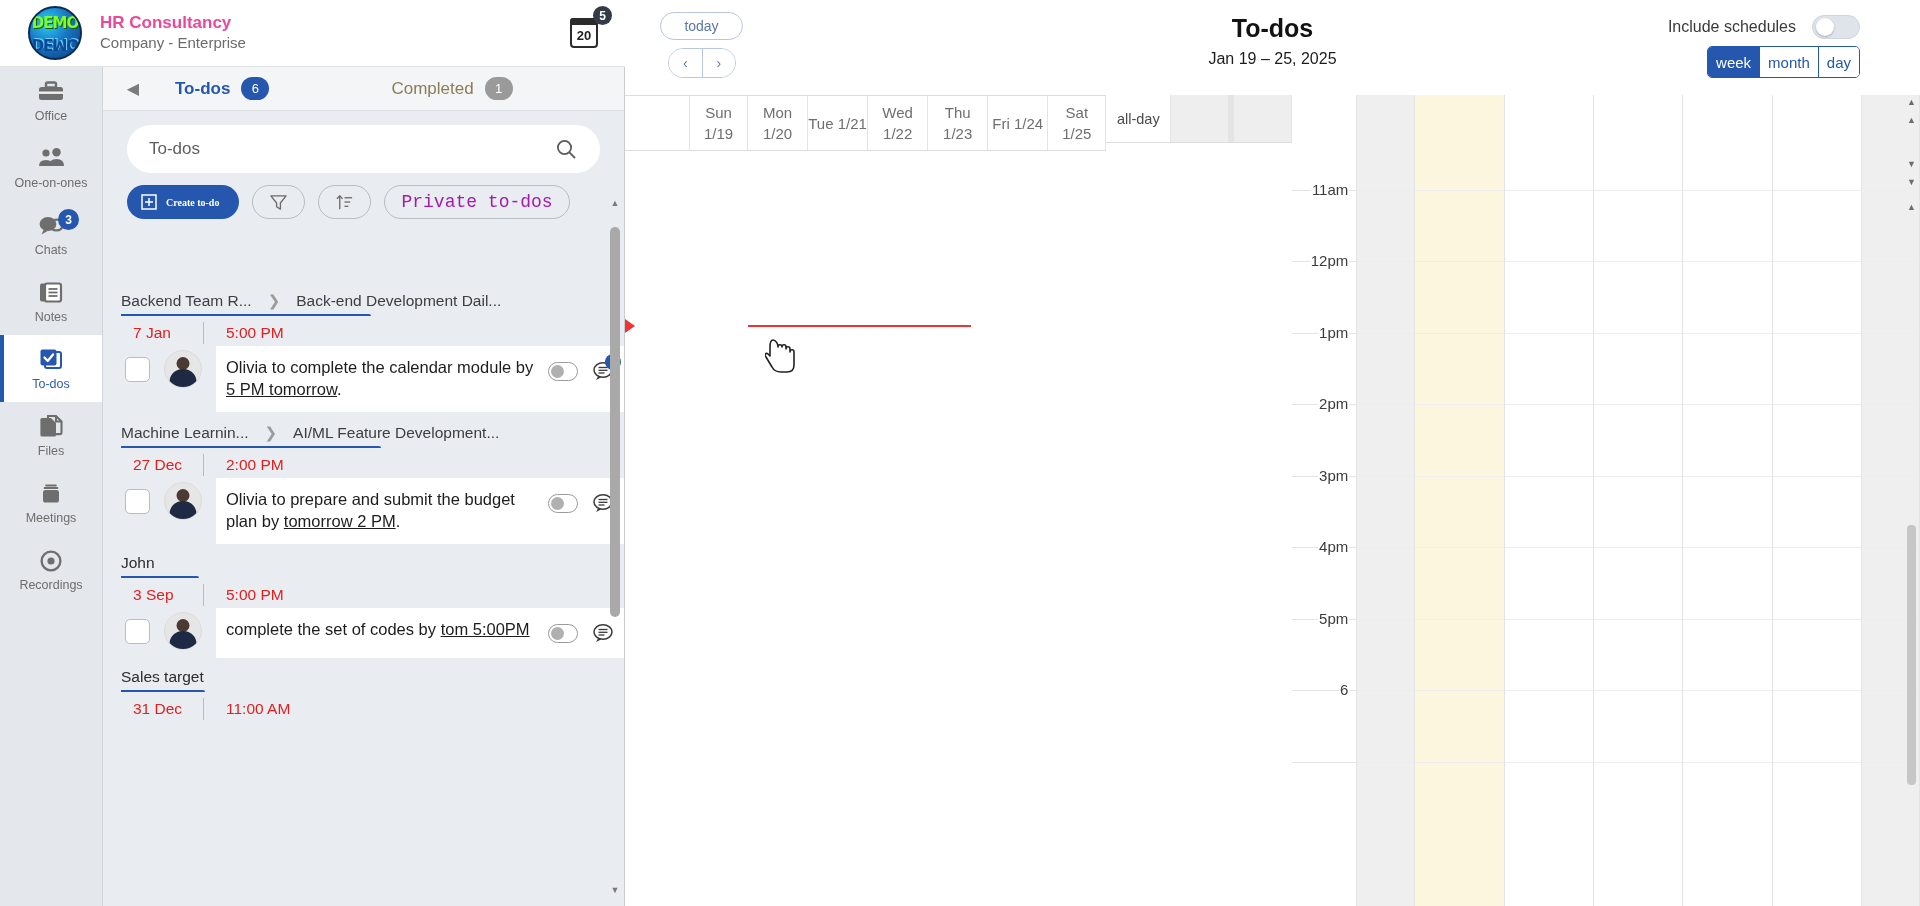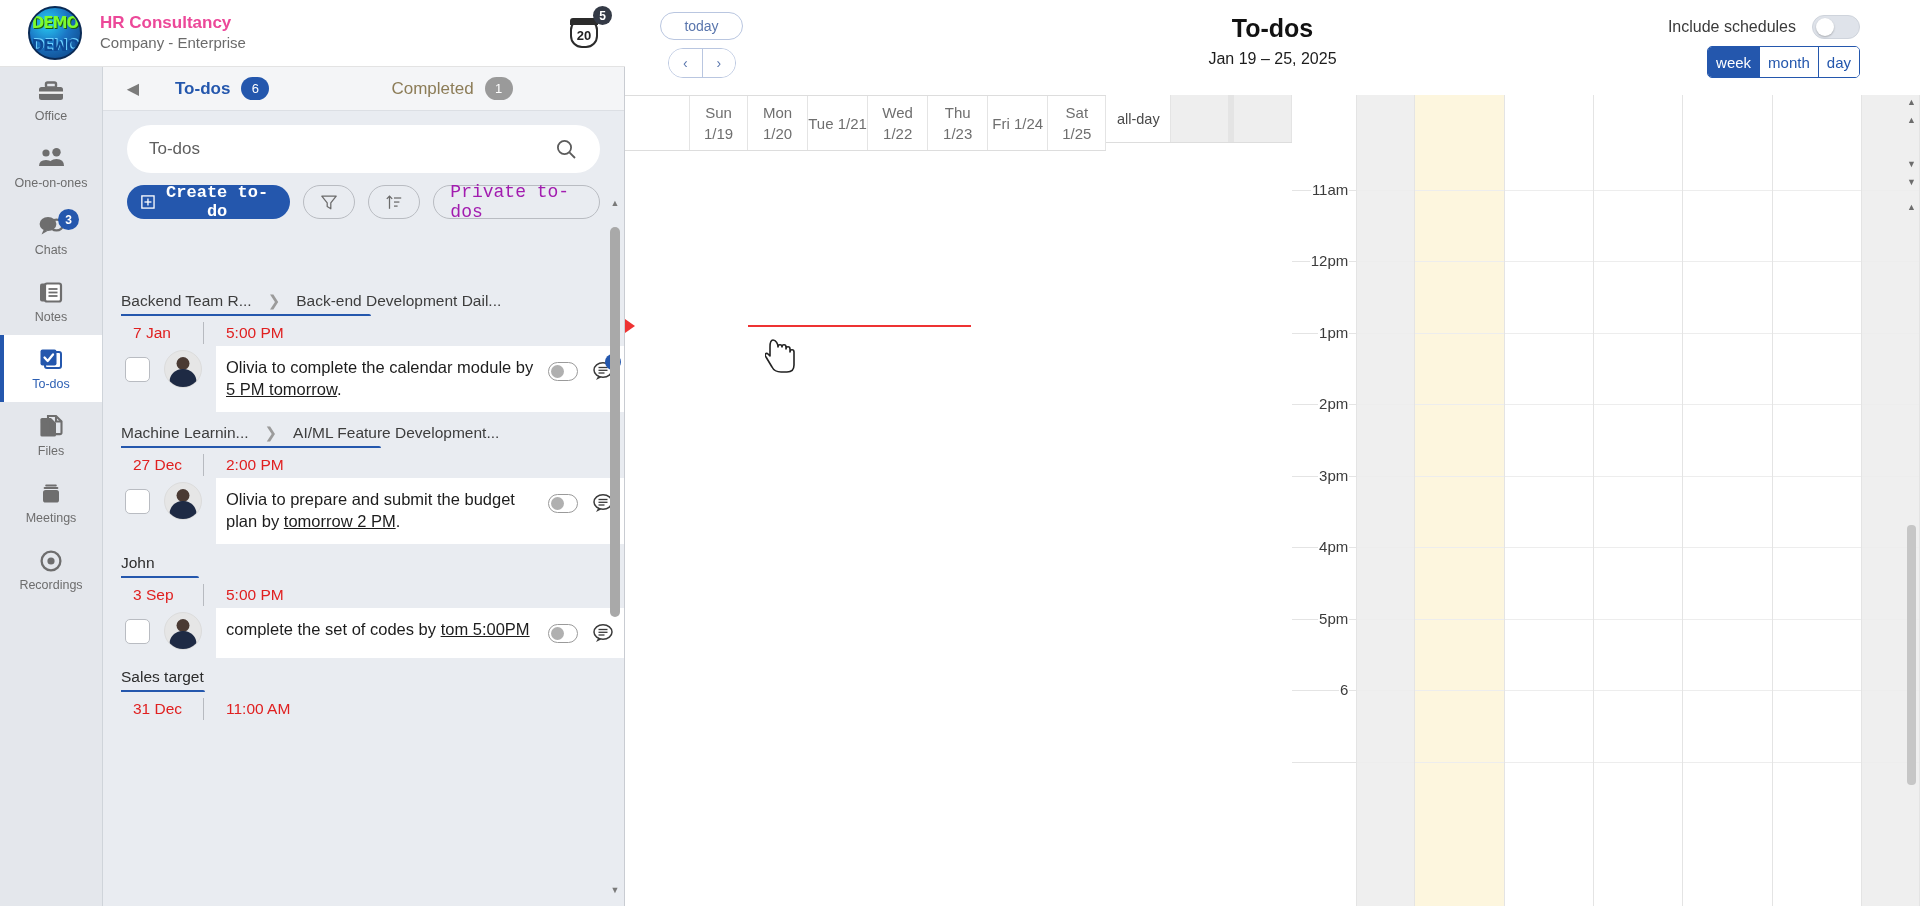--- a/index.html
+++ b/index.html
@@ -40,21 +40,21 @@
   #brand-text { display:flex; flex-direction:column; justify-content:center; }
   #brand-title { font-size: 17px; font-weight: 700; color: #ec4899; line-height:1.15; }
   #brand-sub { font-size: 15px; color: #6b6b6b; line-height:1.3; }
 
   
   #daychip {
     position: absolute; left: 570px; top: 12px; width: 34px; height: 36px;
   }
   #daychip .sheet {
     position:absolute; left:0; top:6px; width:28px; height:30px;
-    border:2.5px solid #2b2b2b; border-radius:12px; background:#fff;
+    border:2.5px solid #2b2b2b; border-radius:4px; background:#fff;
     display:flex; align-items:flex-end; justify-content:center;
   }
   #daychip .sheet::before{
     content:""; position:absolute; top:-2px; left:-2px; right:-2px; height:7px;
     background:#2b2b2b; border-radius:3px 3px 0 0;
   }
   #daychip .num { font-size:13px; font-weight:700; color:#222; margin-bottom:3px; }
   #daychip .bubble {
     position:absolute; right:-8px; top:-6px; min-width:19px; height:19px;
     border-radius:50%; background:#343a46; color:#fff; font-size:12px;
@@ -113,22 +113,22 @@
   #searchbox input {
     border:none; outline:none; font-size:17px; color:#5f5f5f;
     font-family:"Liberation Sans", sans-serif; flex:1; background:transparent;
   }
 
   
   #actions { display:flex; align-items:center; gap:13px; padding:12px 24px 8px 24px; }
   #btn-create {
     background:#2457ad; color:#fff; border:none; border-radius:20px;
     height:34px; padding:0 20px 0 14px; display:flex; align-items:center; gap:9px;
-    font-size:17px; font-weight:700; cursor:pointer;
-    font-family:Liberation Mono, monospace;
+    font-size:10px; font-weight:700; cursor:pointer;
+    font-family:Liberation Serif, serif;
   }
   .pill-btn {
     height:34px; min-width:52px; border-radius:18px; border:1px solid #b9bcc2;
     background:transparent; display:flex; align-items:center; justify-content:center;
     cursor:pointer; padding:0 16px;
   }
   .pill-btn.text { font-size:18px; color:#a21caf; font-family:Liberation Mono, monospace; }
 
   
   #list { position:absolute; left:0; right:0; top:213px; bottom:0; overflow:hidden; }

